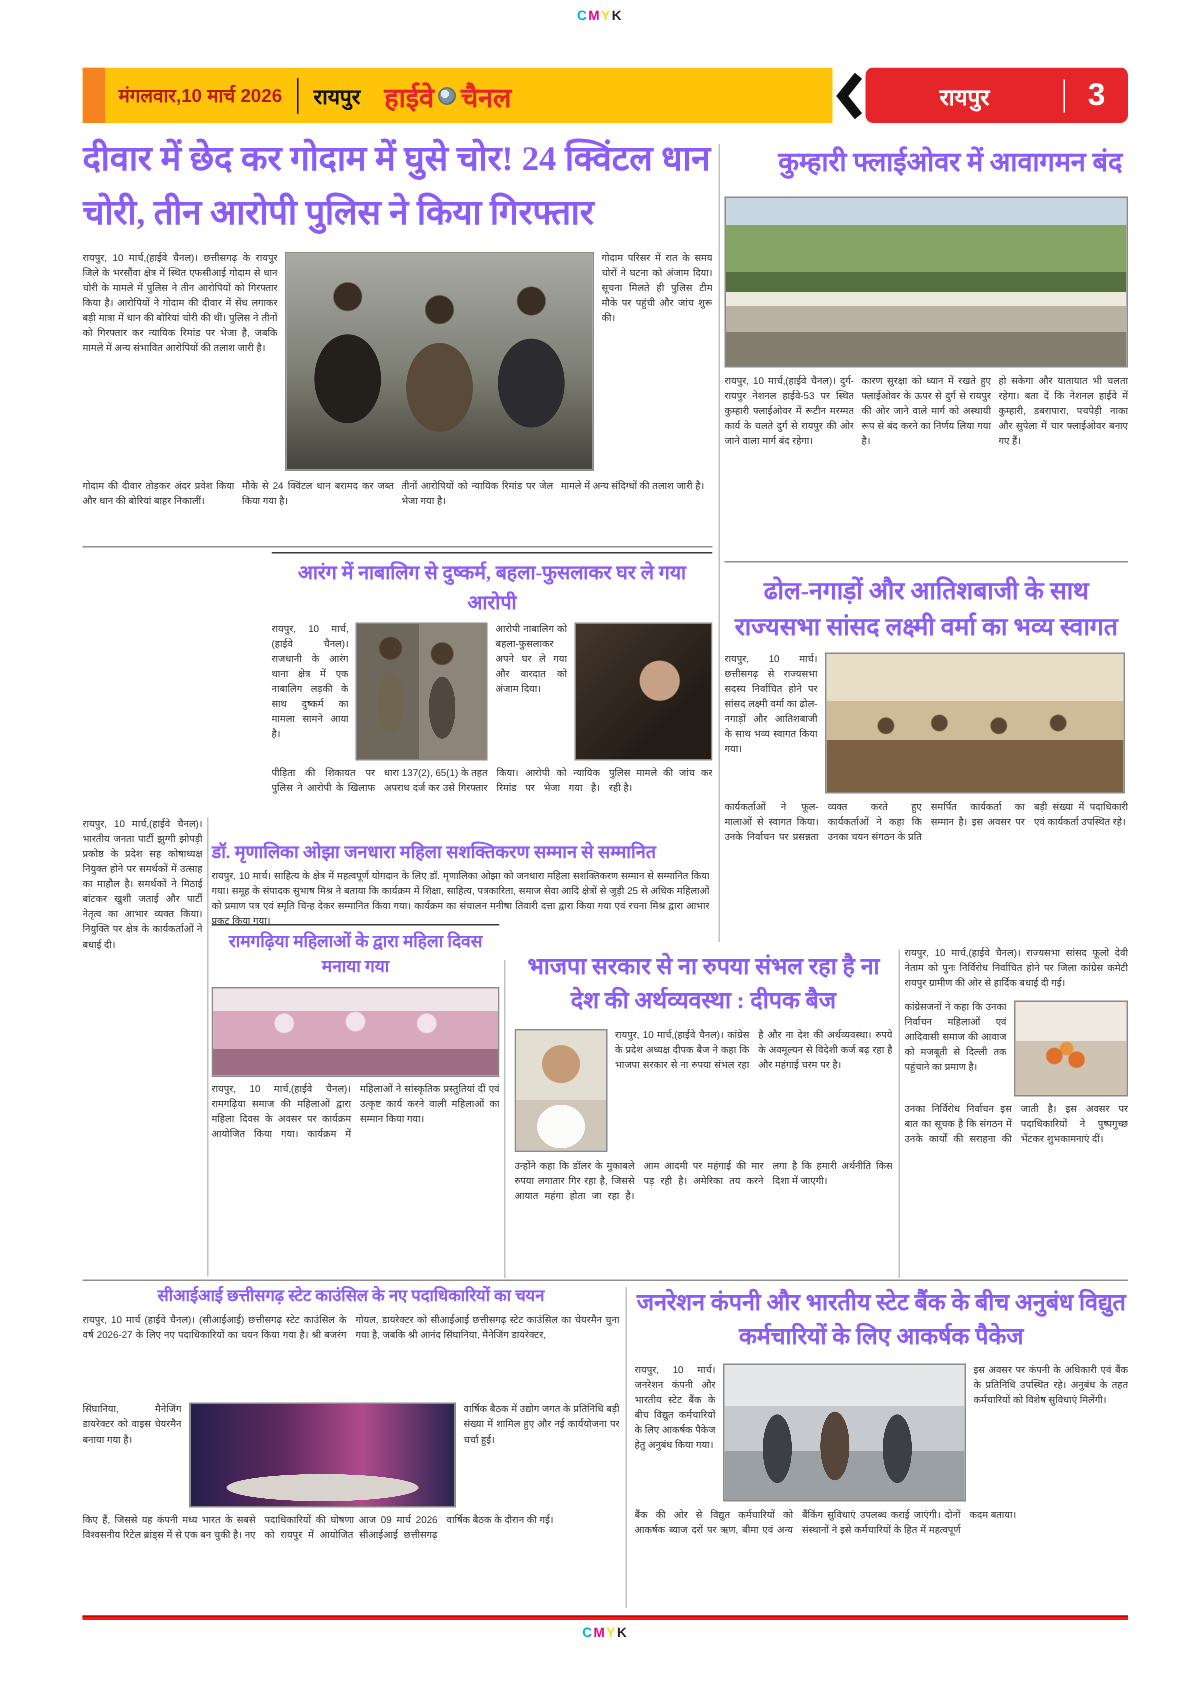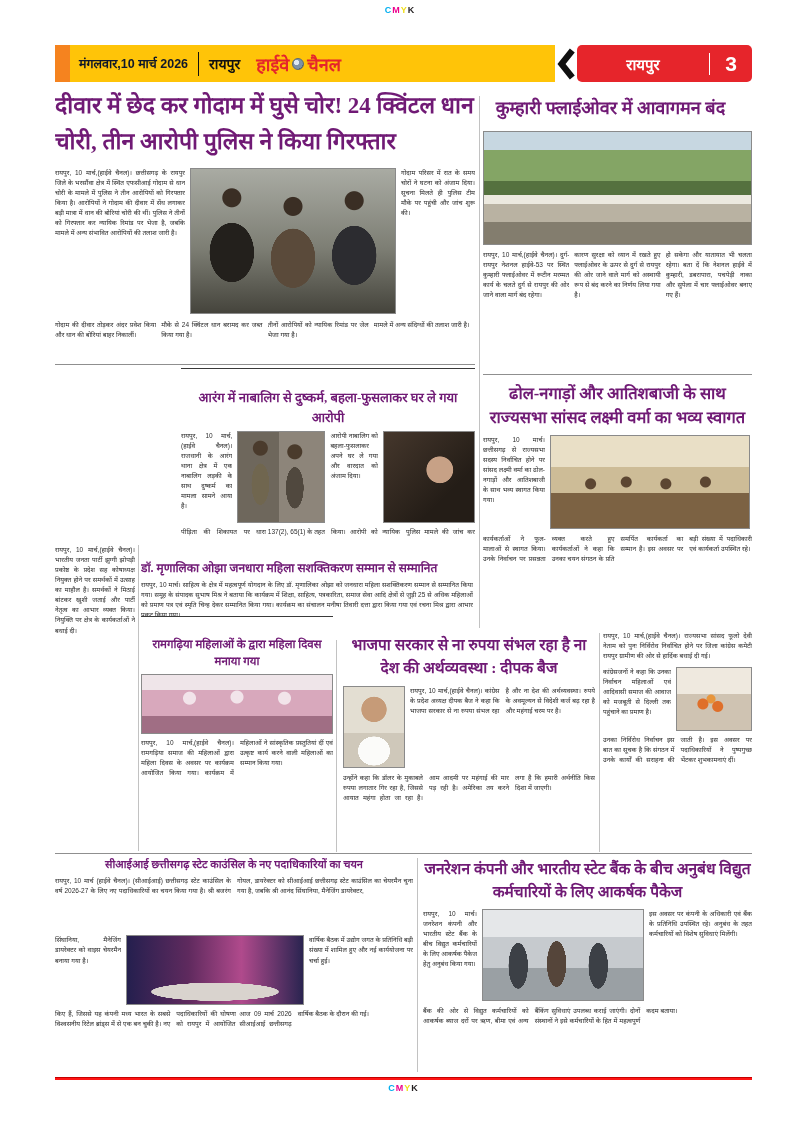--- a/index.html
+++ b/index.html
@@ -14,43 +14,43 @@
 
   
   .cmyk { font-size:9px; font-weight:bold; letter-spacing:1px; text-align:center;
           font-family:"Liberation Sans",sans-serif; }
   .c-c{color:var(--cmyk-c);} .c-m{color:var(--cmyk-m);} .c-y{color:var(--cmyk-y);} .c-k{color:var(--cmyk-k);}
 
   
   .mast { display:flex; align-items:stretch; }
   .mast-yellow { width:500px; background:var(--masthead-yellow); display:flex; align-items:center; }
   .mast-orange { width:15px; align-self:stretch; background:var(--masthead-orange); }
-  .mast-date { font-size:12.5px; font-weight:bold; color:#0f172a; margin-left:9px; white-space:nowrap; }
+  .mast-date { font-size:12.5px; font-weight:bold; color:#b91c1c; margin-left:9px; white-space:nowrap; }
   .mast-vline { width:1px; height:24px; background:#111; margin:0 10px; }
   .mast-city { font-size:14px; font-weight:bold; color:#111; white-space:nowrap; }
   .brand { display:flex; align-items:center; margin-left:16px; gap:3px; }
   .brand-word { font-size:18px; font-weight:bold; color:var(--brand-red);
                 font-family:"Liberation Serif","DejaVu Serif",serif; }
   .globe { width:12px; height:12px; border-radius:50%;
            background:radial-gradient(circle at 35% 35%, #dfe9f2 0 30%, #7d92a6 31% 70%, #51636f 71%); 
            border:1px solid #5a6a76; }
   .chev { width:22px; display:flex; align-items:center; justify-content:center; }
   .mast-red { flex:1; background:var(--brand-red); border-radius:5px; display:flex; align-items:center; color:#fff; }
   .banner-city { flex:1; text-align:center; font-size:15px; font-weight:bold; }
   .banner-div { width:1px; height:22px; background:#ffffff; }
   .page-num { width:42px; text-align:center; font-size:21px; font-weight:bold; }
 
   
-  .hl { font-family:"Liberation Serif","DejaVu Serif",serif; font-weight:700; color:#701a75; }
+  .hl { font-family:"Liberation Serif","DejaVu Serif",serif; font-weight:700; color:#8b5cf6; }
   .hl-xl { font-size:23px; line-height:36px; }
   .hl-lg { font-size:18px; line-height:1.45; text-align:center; }
   .hl-sm { font-size:13px; line-height:1.5; text-align:center; }
   .hl-xs { font-size:11.5px; line-height:1.5; }
   .hl-xxs { font-size:10px; line-height:1.5; }
-  .rule-top { border-top:1.5px solid #3a3a3a; padding-top:19px; }
+  .rule-top { border-top:1.5px solid #3a3a3a; padding-top:3px; }
 
   
   .bt { font-size:6.5px; line-height:1.55; text-align:justify; color:#2d2d2d; overflow:hidden; }
   .cols2 { column-count:2; column-gap:6px; }
   .cols3 { column-count:3; column-gap:6px; }
   .cols4 { column-count:4; column-gap:6px; }
   .row { display:flex; gap:5px; }
 
   
   .vr { position:absolute; width:1px; background:#c2c2c2; }
@@ -156,21 +156,21 @@
     </div>
 
     <div class="sec row" style="left:0;top:320px;width:420px;height:56px;">
       <div class="bt" style="flex:1;">गोदाम की दीवार तोड़कर अंदर प्रवेश किया और धान की बोरियां बाहर निकालीं।</div>
       <div class="bt" style="flex:1;">मौके से 24 क्विंटल धान बरामद कर जब्त किया गया है।</div>
       <div class="bt" style="flex:1;">तीनों आरोपियों को न्यायिक रिमांड पर जेल भेजा गया है।</div>
       <div class="bt" style="flex:1;">मामले में अन्य संदिग्धों की तलाश जारी है।</div>
     </div>
 
     <div class="sec hl hl-lg" style="left:428;top:0;"></div>
-    <div class="sec hl hl-lg" style="left:421px;top:95px;width:269px;height:32px;">कुम्हारी फ्लाईओवर में आवागमन बंद</div>
+    <div class="sec hl hl-lg" style="left:444px;top:95px;width:269px;height:32px;">कुम्हारी फ्लाईओवर में आवागमन बंद</div>
     <div class="sec photo ph-flyover" style="left:428px;top:131px;width:269px;height:114px;"></div>
     <div class="sec row" style="left:428px;top:250px;width:269px;height:126px;">
       <div class="bt" style="flex:1;">रायपुर, 10 मार्च,(हाईवे चैनल)। दुर्ग-रायपुर नेशनल हाईवे-53 पर स्थित कुम्हारी फ्लाईओवर में रूटीन मरम्मत कार्य के चलते दुर्ग से रायपुर की ओर जाने वाला मार्ग बंद रहेगा।</div>
       <div class="bt" style="flex:1;">कारण सुरक्षा को ध्यान में रखते हुए फ्लाईओवर के ऊपर से दुर्ग से रायपुर की ओर जाने वाले मार्ग को अस्थायी रूप से बंद करने का निर्णय लिया गया है।</div>
       <div class="bt" style="flex:1;">हो सकेगा और यातायात भी चलता रहेगा। बता दें कि नेशनल हाईवे में कुम्हारी, डबरापारा, पचपेड़ी नाका और सुपेला में चार फ्लाईओवर बनाए गए हैं।</div>
     </div>
 
     <div class="vr" style="left:424px;top:96px;height:532px;"></div>
     <div class="hrule" style="left:0;top:364px;width:420px;"></div>
     <div class="hrule" style="left:428px;top:374px;width:269px;"></div>

